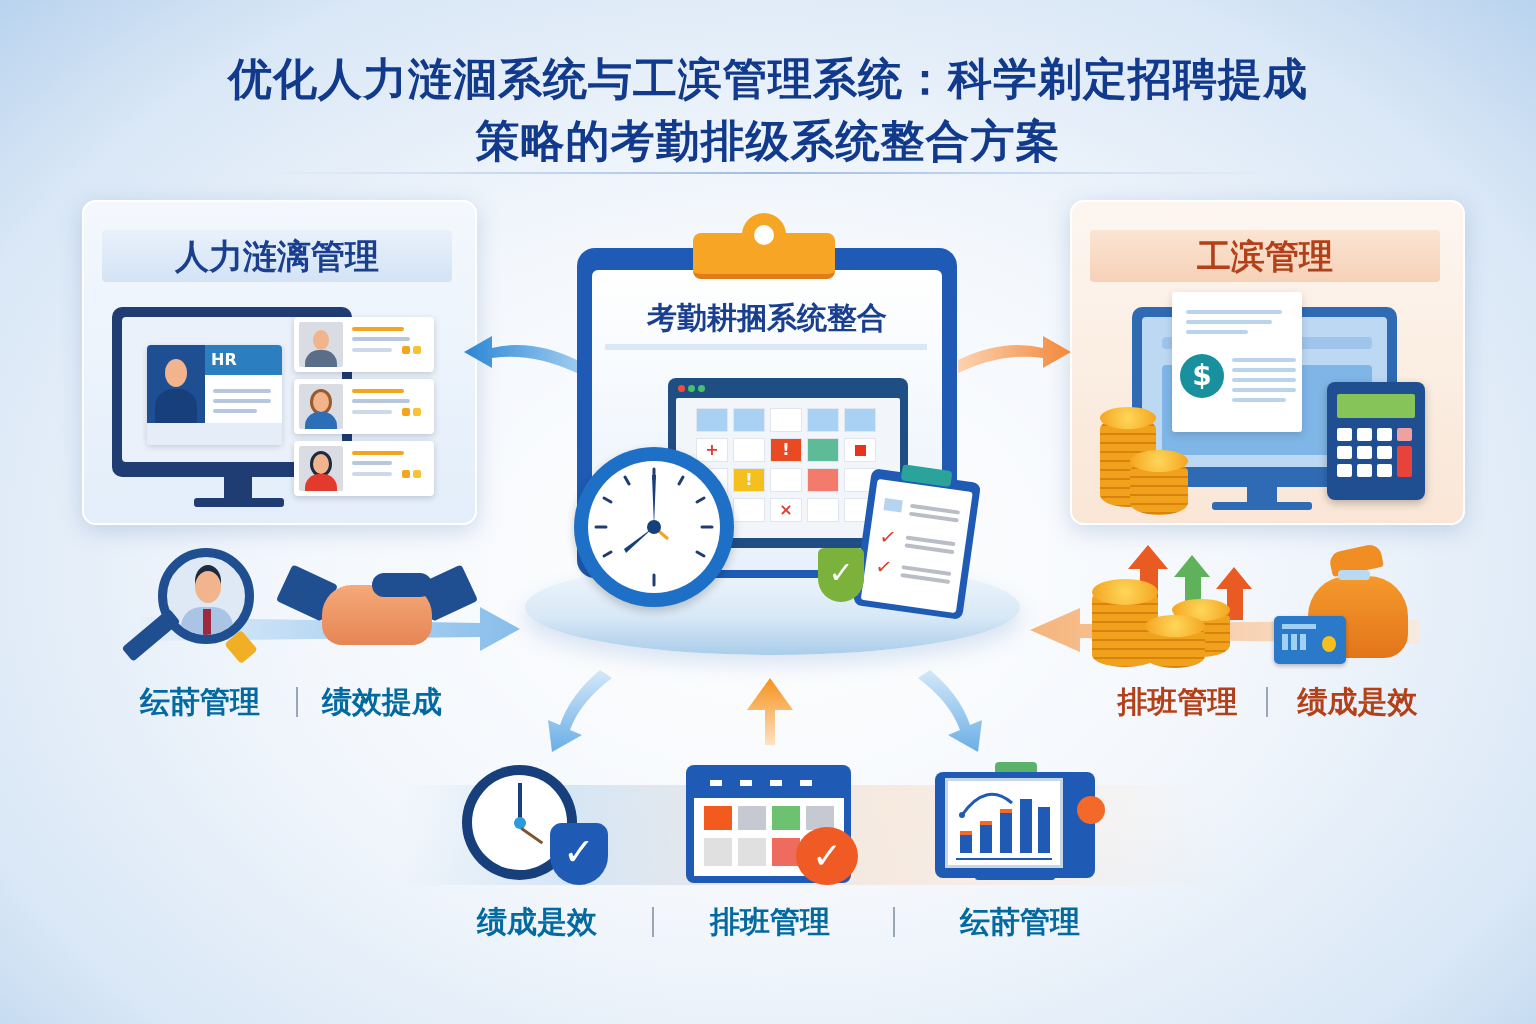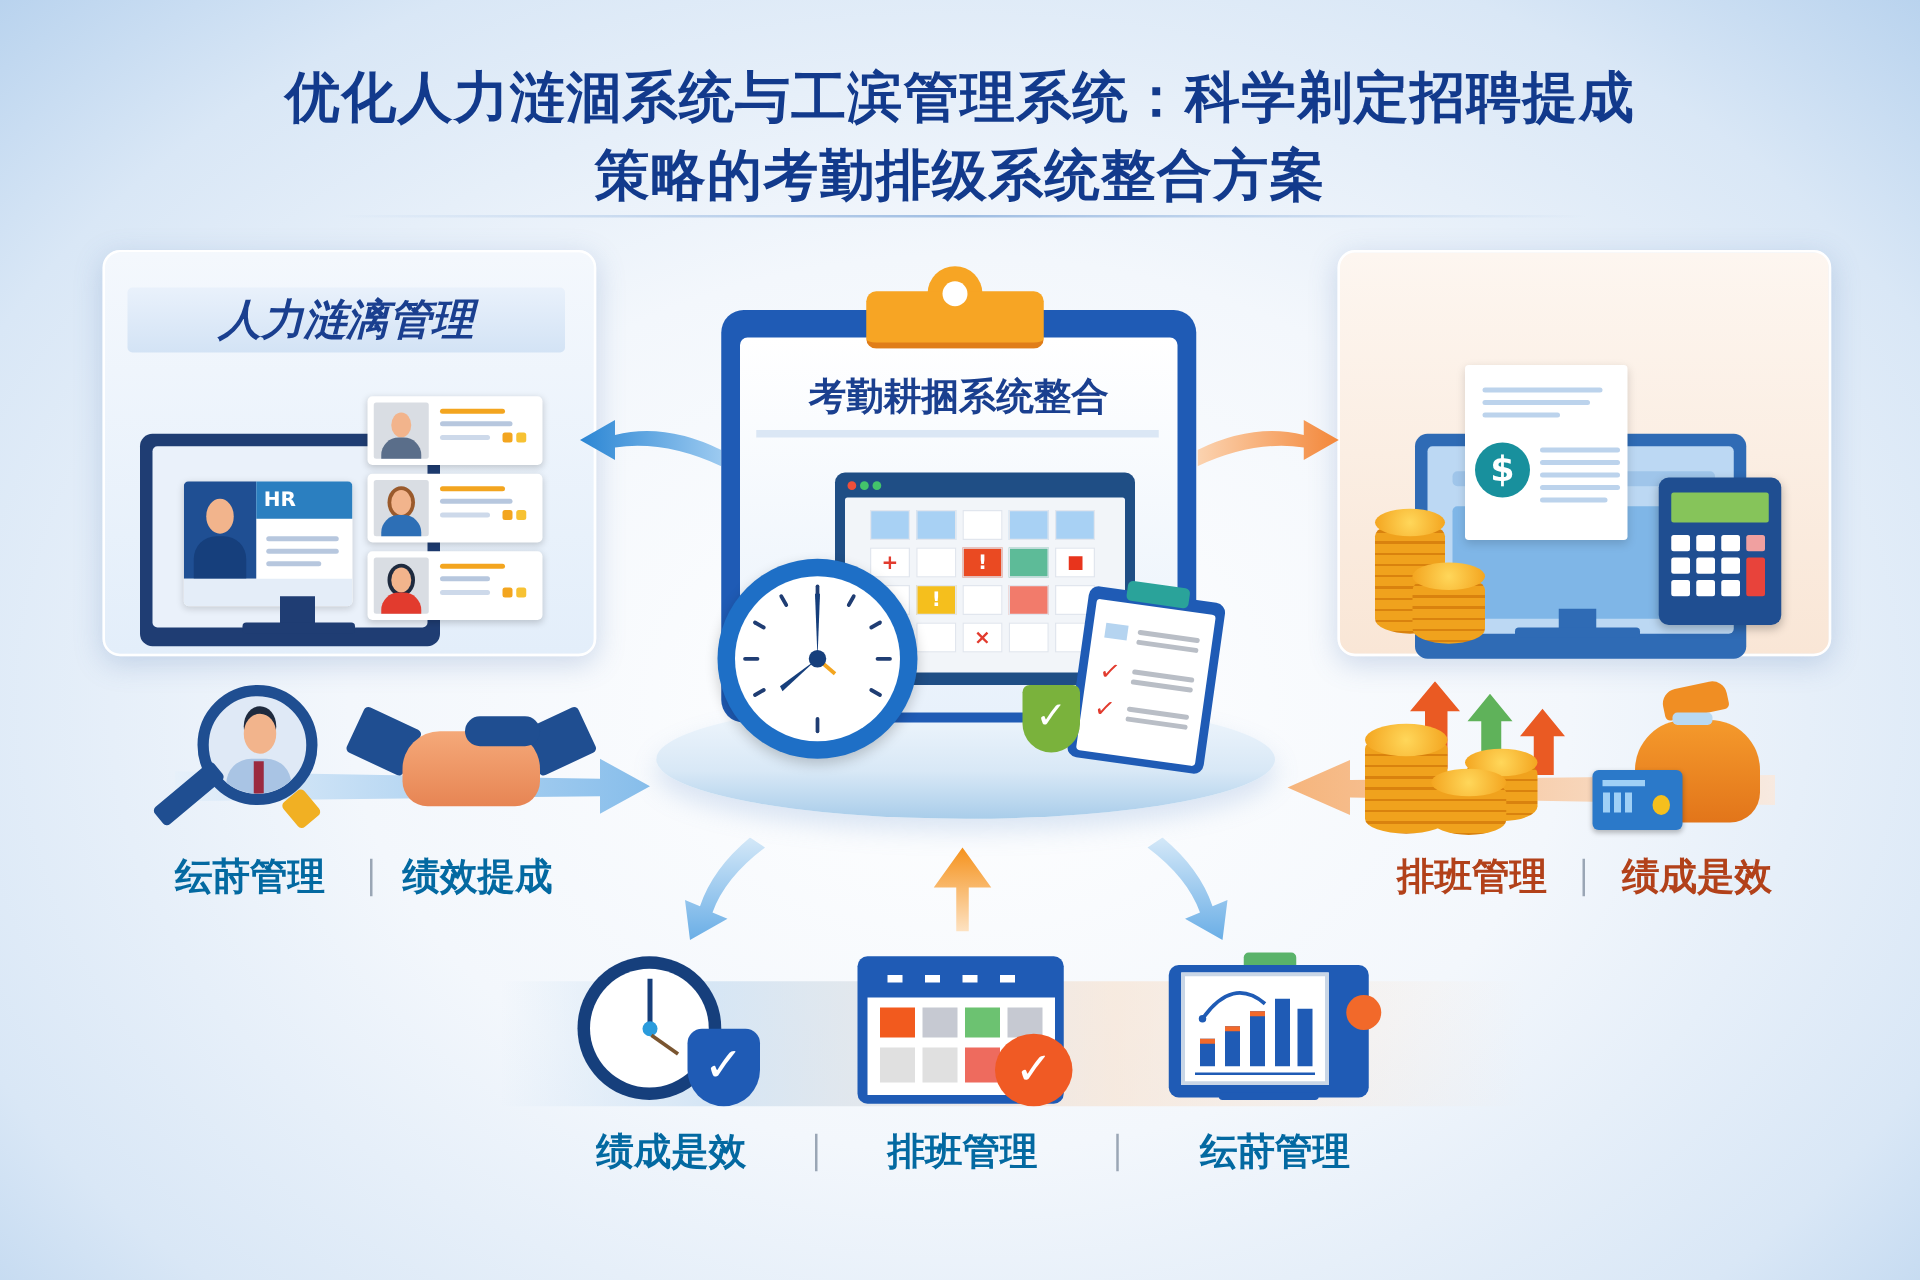--- a/index.html
+++ b/index.html
@@ -18,24 +18,24 @@
     background: linear-gradient(90deg, transparent, #9fbde2, transparent); }
 
   
   .panel { border-radius: 14px; box-shadow: 0 6px 22px rgba(80,120,180,.25); }
   .panel-left { left: 82px; top: 200px; width: 395px; height: 325px;
     background: linear-gradient(180deg, #f4f8fd, #e3eefa); border: 2px solid #ffffff; }
   .panel-right { left: 1070px; top: 200px; width: 395px; height: 325px;
     background: linear-gradient(180deg, #fdf6f0, #f9e6d6); border: 2px solid #ffffff; }
   .panel-head { left: 18px; top: 28px; width: 350px; height: 52px; border-radius: 4px;
     text-align: center; font-weight: bold; font-size: 34px; line-height: 52px; }
-  .panel-left .panel-head { background: linear-gradient(180deg,#e9f1fb,#d3e3f5); color: #1a3f8f; font-style: italic; }
+  .panel-left .panel-head { background: linear-gradient(180deg,#e9f1fb,#d3e3f5); color: #1a3f8f; }
   .panel-right .panel-head { background: linear-gradient(180deg,#fbe4d3,#f6d1b7); color: #b2411a; }
 
-  .monitor { border-radius: 10px; margin-top: 40px; }
+  .monitor { border-radius: 10px; }
   .m-left { left: 28px; top: 105px; width: 240px; height: 170px; background: #1f3d73; }
   .m-left .screen { left: 10px; top: 10px; width: 220px; height: 145px; background: #eaf1fa; border-radius: 4px; }
   .m-stand { background: #1f3d73; }
   .hr-card { left: 25px; top: 28px; width: 135px; height: 100px; background: #fff; border-radius: 4px;
     box-shadow: 0 2px 6px rgba(0,0,0,.15); overflow: hidden; }
   .hr-photo { left: 0; top: 0; width: 58px; height: 78px; background: #1f4f93; }
   .hr-band { left: 58px; top: 0; width: 77px; height: 30px; background: #2b7fc0; color:#fff;
     font-weight: bold; font-size: 16px; line-height: 30px; padding-left: 6px; }
   .line { height: 4px; border-radius: 2px; background: #b7c7de; }
   .person-card { width: 140px; height: 55px; background: #fff; border-radius: 4px;
@@ -156,20 +156,21 @@
       </div>
     <div class="abs line" style="left:58px;top:10px;width:52px;background:#f3a51f;"></div>
     <div class="abs line" style="left:58px;top:20px;width:40px;"></div>
     <div class="abs line" style="left:58px;top:31px;width:40px;background:#cdd9ea;"></div>
     <div class="abs dot-o" style="left:108px;top:29px;"></div>
       <div class="abs dot-o" style="left:119px;top:29px;background:#f7c233;"></div>
   </div>
 </div>
 
 <div class="abs panel panel-right">
+  <div class="abs panel-head">工滨管理</div>
 
   <div class="abs monitor m-right">
     <div class="abs screen">
       <div class="abs" style="left:20px;top:20px;width:210px;height:12px;background:#9fc5ea;border-radius:4px;"></div>
       <div class="abs" style="left:20px;top:48px;width:210px;height:90px;background:#7fb6e7;border-radius:4px;"></div>
     </div>
   </div>
   <div class="abs" style="left:175px;top:285px;width:30px;height:16px;background:#2f6bb5;"></div>
   <div class="abs" style="left:140px;top:300px;width:100px;height:8px;background:#2f6bb5;border-radius:3px;"></div>
 

